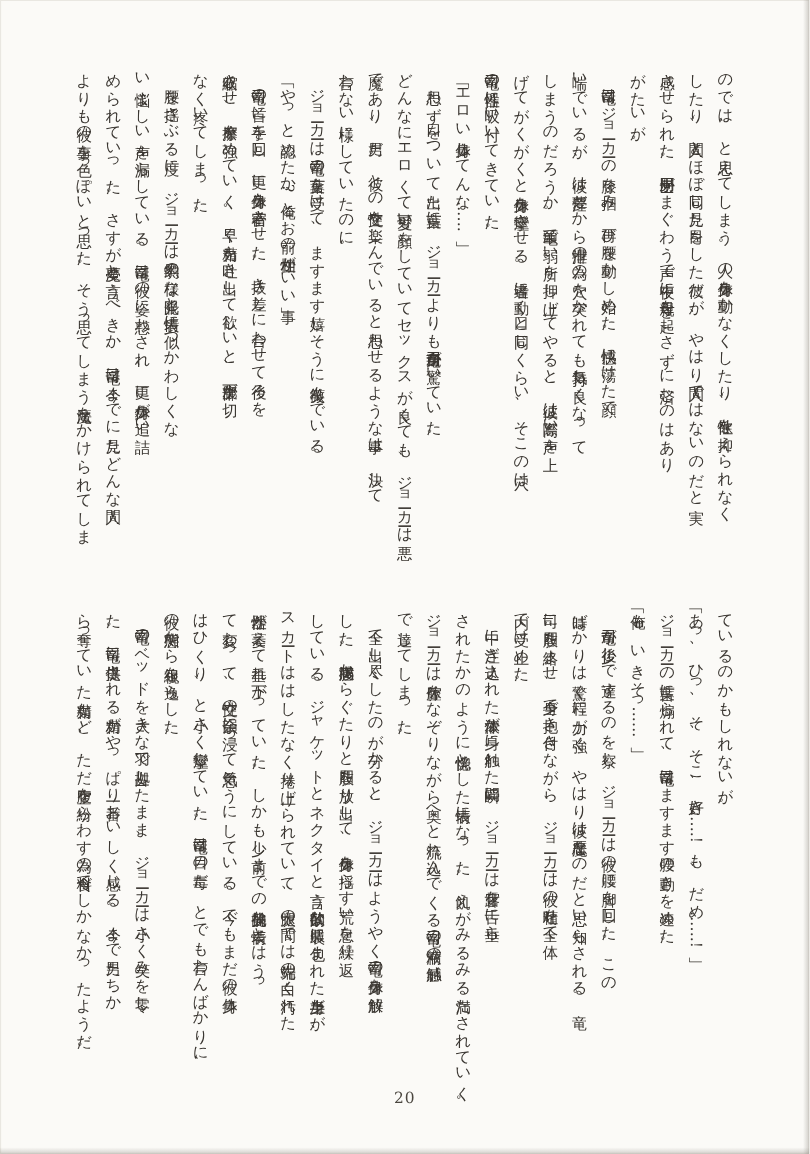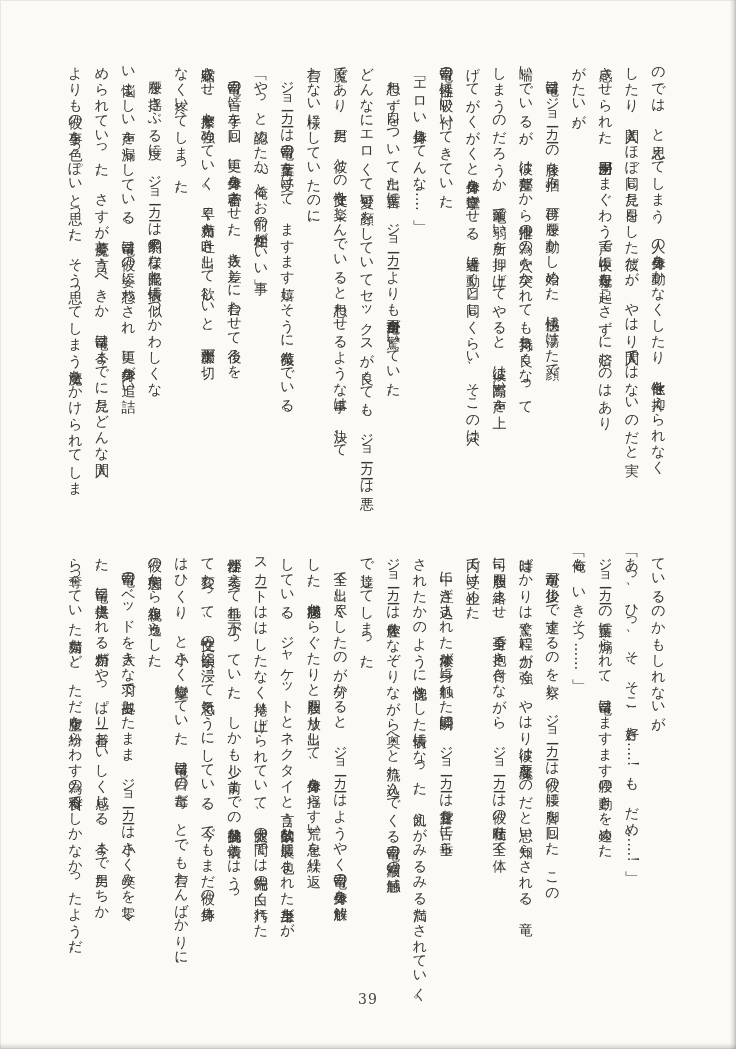--- a/index.html
+++ b/index.html
@@ -106,16 +106,16 @@
       <p>している。ジャケットとネクタイと言う禁欲的な服装に包まれた上半身だが、</p>
       <p>スカートははしたなく捲り上げられていて、太腿の間では先端の白く汚れた</p>
       <p>性器が萎えて垂れ下がっていた。しかも少し前までの挑発的な表情とはうっ</p>
       <p>て変わって、性交の余韻に浸って気怠そうにしている。今でもまだ彼の身体</p>
       <p>はひくり、と小さく痙攣していた。竜司は目の毒だ、とでも言わんばかりに、</p>
       <p>彼の痴態から視線を逸らした。</p>
       <p>　竜司のベッドを大きな羽で占拠したまま、ジョーカーは小さく笑みを零し</p>
       <p>た。竜司に提供される精力がやっぱり一番おいしく感じる。今まで男たちか</p>
       <p>ら奪っていた精力など、ただ空腹を紛らわす為の食料でしかなかったようだ。</p>
     </div>
-  <div class="page-number">39</div>
+  <div class="page-number">20</div>
   <div class="edge-right"></div>
   <div class="edge-bottom"></div>
 </div>
 
 </body></html>

